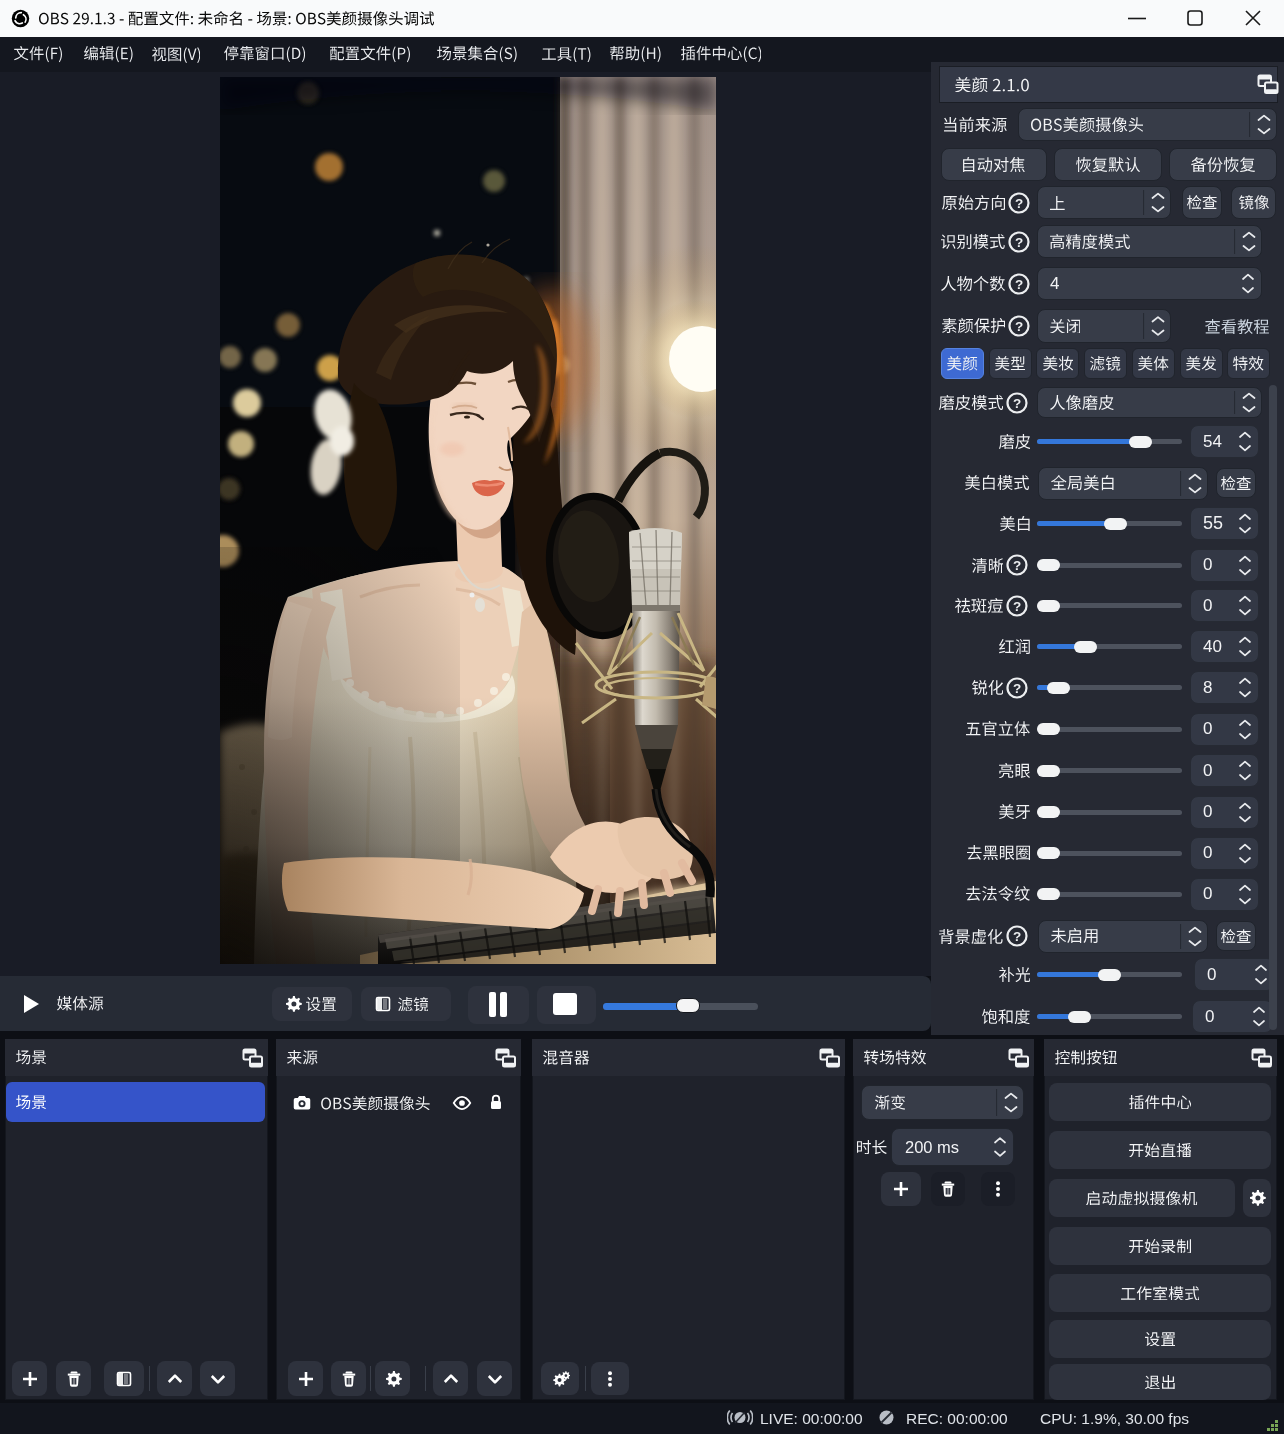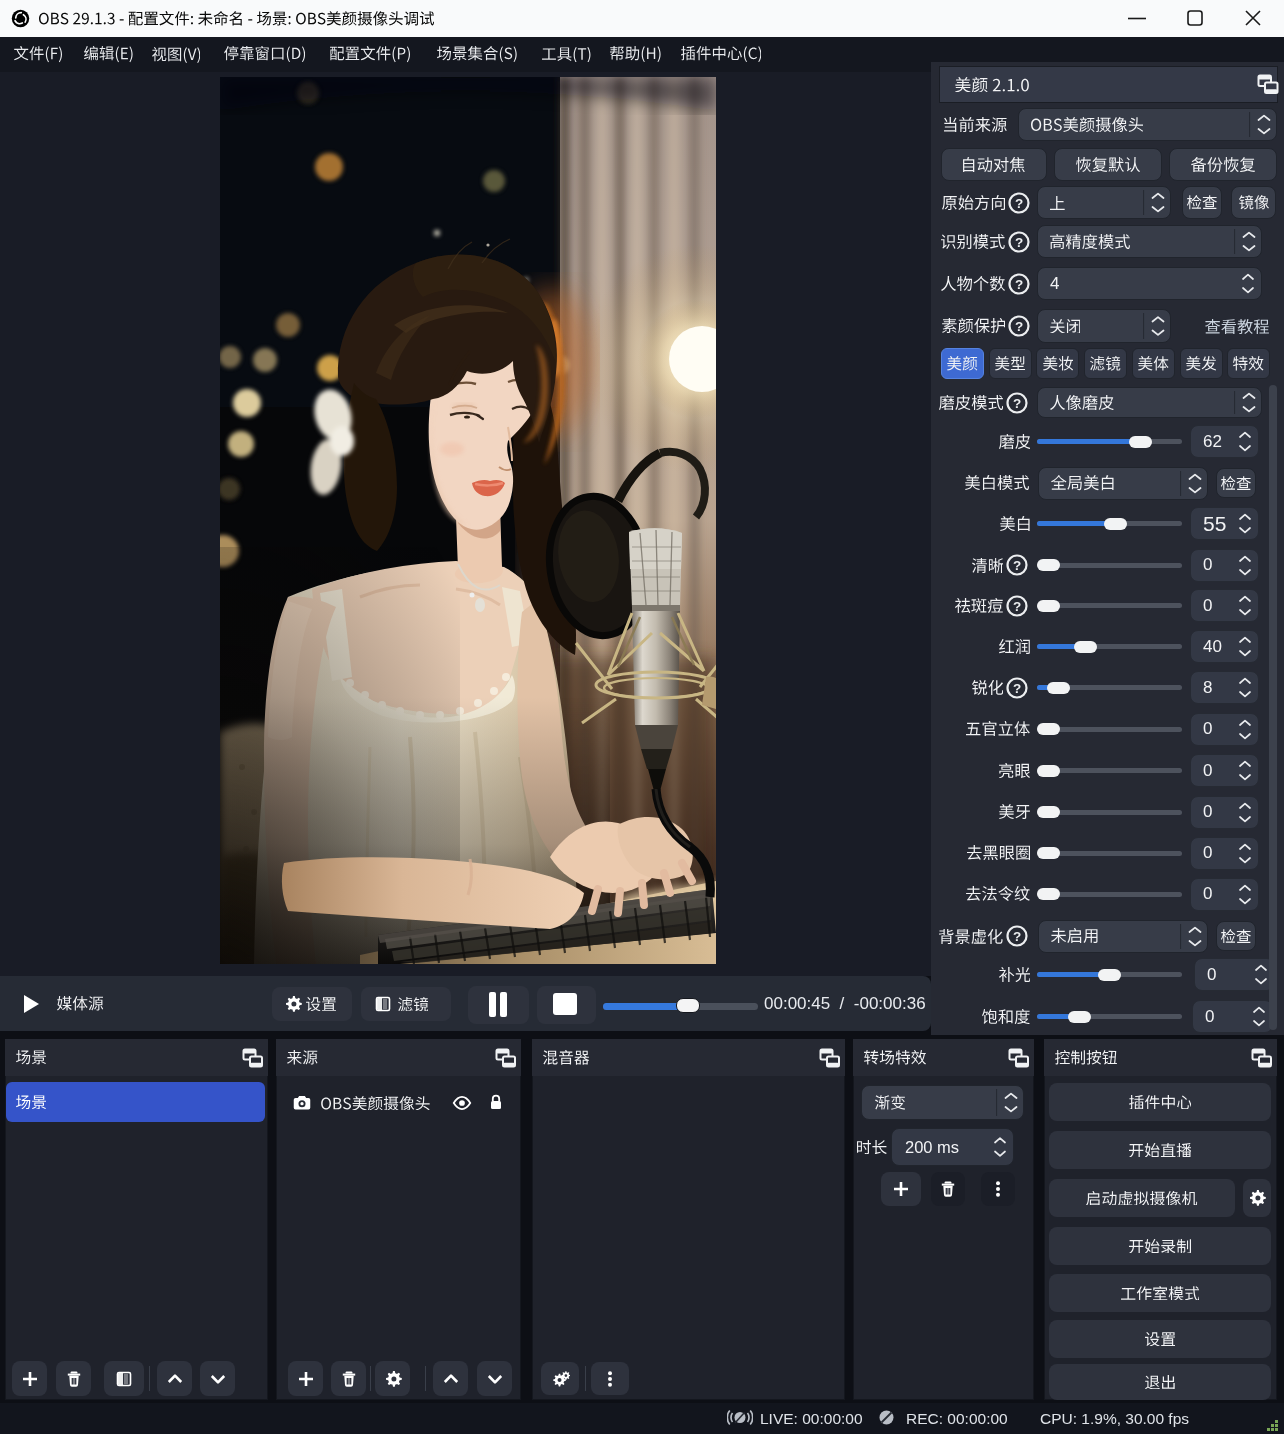--- a/index.html
+++ b/index.html
@@ -374,21 +374,20 @@
       </svg>
     </div>
     <div style="position:absolute;left:468px;top:986px;width:61px;height:38px;background:#2e323d;border-radius:8px;"></div>
     <div style="position:absolute;left:489px;top:992px;width:6.5px;height:25px;background:#fff;border-radius:2px;"></div>
     <div style="position:absolute;left:500px;top:992px;width:6.5px;height:25px;background:#fff;border-radius:2px;"></div>
     <div style="position:absolute;left:537px;top:986px;width:59px;height:38px;background:#2e323d;border-radius:8px;"></div>
     <div style="position:absolute;left:553px;top:993px;width:24px;height:22px;background:#fff;border-radius:3px;"></div>
     <div style="position:absolute;left:603px;top:1003px;width:155px;height:7px;background:#4a505b;border-radius:3.5px;"></div>
     <div style="position:absolute;left:603px;top:1003px;width:80px;height:7px;background:#3579dd;border-radius:3.5px;"></div>
     <div style="position:absolute;left:676px;top:998px;width:24px;height:15px;background:#f4f4f5;border-radius:7px;border:1.5px solid #15181e;"></div>
-    <div style="position:absolute;left:764px;top:976px;height:55px;display:flex;align-items:center;font-size:17px;color:#e8ebef">00:00:45&nbsp;&nbsp;/&nbsp;&nbsp;-00:00:36</div>
     <div style="position:absolute;left:931px;top:62px;width:353px;height:973px;background:#262933;"></div>
     <div style="position:absolute;left:939px;top:66px;width:339px;height:37px;background:#343947;border:1px solid #1a1d24;"></div>
     <div style="position:absolute;left:955px;top:66px;height:37px;display:flex;align-items:center">
       <svg style="display:block" width="74.0" height="15.7" viewBox="41 -844 4355 926">
         <path transform="scale(1,-1)" fill="#f2f3f5" d="M695 844C675 801 638 741 608 700H343L380 717C364 753 328 805 292 844L226 816C257 782 287 736 304 700H98V633H460V551H147V486H460V401H56V334H452C448 307 444 281 438 257H82V189H416C370 87 271 23 41 -10C55 -27 73 -58 79 -77C338 -34 446 49 496 182C575 37 711 -45 913 -77C923 -56 943 -24 960 -8C775 14 643 78 572 189H937V257H518C523 281 527 307 530 334H950V401H536V486H858V551H536V633H903V700H691C718 736 748 779 773 820ZM1698 506C1696 147 1684 34 1432 -30C1444 -43 1461 -67 1467 -82C1735 -9 1755 126 1757 506ZM1400 459C1345 410 1243 364 1158 338C1175 325 1194 304 1205 289C1295 320 1398 372 1462 433ZM1431 185C1371 104 1252 35 1132 -1C1148 -15 1167 -38 1178 -55C1306 -12 1427 63 1497 156ZM1740 77C1805 32 1882 -35 1918 -80L1961 -34C1924 11 1845 75 1782 118ZM1536 609V137H1596V552H1851V139H1914V609H1725C1738 641 1753 680 1766 718H1947V778H1514V718H1703C1693 683 1678 641 1664 609ZM1229 824C1242 799 1254 767 1263 740H1068V677H1496V740H1334C1325 770 1308 811 1291 842ZM1415 326C1356 263 1246 205 1150 172C1155 225 1156 277 1156 321V472H1493V535H1392C1412 569 1434 613 1453 653L1390 669C1375 630 1349 574 1326 535H1195L1248 554C1240 586 1217 636 1194 671L1135 652C1157 616 1178 568 1186 535H1089V322C1089 215 1084 65 1032 -45C1049 -51 1079 -69 1092 -81C1125 -9 1142 82 1150 169C1166 155 1183 134 1193 118C1296 158 1407 224 1475 300ZM2268 0H2729V79H2526C2489 79 2444 75 2406 72C2578 235 2694 384 2694 531C2694 661 2611 746 2480 746C2387 746 2323 704 2264 639L2317 587C2358 636 2409 672 2469 672C2560 672 2604 611 2604 527C2604 401 2498 255 2268 54ZM2918 -13C2954 -13 2984 15 2984 56C2984 98 2954 126 2918 126C2881 126 2852 98 2852 56C2852 15 2881 -13 2918 -13ZM3145 0H3547V76H3400V733H3330C3290 710 3243 693 3178 681V623H3309V76H3145ZM3751 -13C3787 -13 3817 15 3817 56C3817 98 3787 126 3751 126C3714 126 3685 98 3685 56C3685 15 3714 -13 3751 -13ZM4168 -13C4307 -13 4396 113 4396 369C4396 623 4307 746 4168 746C4028 746 3940 623 3940 369C3940 113 4028 -13 4168 -13ZM4168 61C4085 61 4028 154 4028 369C4028 583 4085 674 4168 674C4251 674 4308 583 4308 369C4308 154 4251 61 4168 61Z"></path>
       </svg>
     </div>
     <svg style="position:absolute;left:1257px;top:74px" width="22" height="21" viewBox="0 0 22 21">
       <rect x="1.5" y="1.5" width="12.5" height="10.5" rx="1.5" fill="none" stroke="#f0f2f4" stroke-width="2"></rect>
       <rect x="1.5" y="1.5" width="12.5" height="4" rx="1.5" fill="#f0f2f4"></rect>
@@ -580,21 +579,21 @@
     </svg>
     <div style="position:absolute;left:998.5px;top:429.5px;display:flex;align-items:center;height:24px">
       <svg style="display:block" width="31.5" height="15.1" viewBox="27 -841 1933 924">
         <path transform="scale(1,-1)" fill="#f2f3f5" d="M215 331V269H438C375 194 272 123 170 80C183 68 203 42 213 26C264 49 314 78 361 111V-80H433V-48H815V-79H890V181H446C476 209 503 239 525 269H949V331ZM729 663V600H598V545H706C666 495 607 446 553 421C566 410 584 390 593 376C639 402 689 446 729 494V350H791V495C830 450 879 406 922 380C932 395 951 416 965 427C914 452 853 499 812 545H944V600H791V663ZM371 663V600H224V544H349C309 494 250 446 197 421C210 410 228 390 237 376C282 402 332 445 371 493V349H432V491C465 465 504 432 521 415L560 464C541 477 473 523 440 544H556V600H432V663ZM433 8V124H815V8ZM489 822C498 801 507 775 514 752H110V441C110 297 103 100 27 -41C44 -49 76 -70 88 -83C169 66 181 288 181 441V685H946V752H597C589 778 576 811 564 837ZM1148 703V456C1148 311 1136 114 1029 -27C1046 -36 1078 -62 1090 -76C1188 51 1215 231 1221 377H1305C1353 268 1419 177 1503 105C1410 51 1301 14 1184 -10C1199 -26 1220 -60 1228 -79C1351 -51 1467 -8 1567 56C1662 -9 1777 -55 1913 -82C1923 -61 1944 -30 1960 -13C1833 9 1724 48 1633 103C1733 182 1811 286 1859 423L1810 450L1795 447H1566V631H1823C1805 583 1784 535 1766 502L1834 481C1864 533 1899 617 1927 691L1870 707L1856 703H1566V841H1489V703ZM1384 377H1757C1714 282 1649 207 1569 148C1489 209 1427 286 1384 377ZM1489 631V447H1223V455V631Z"></path>
       </svg>
     </div>
     <div style="position:absolute;left:1037px;top:439px;width:145px;height:5px;background:#4d525d;border-radius:2.5px;"></div>
     <div style="position:absolute;left:1037px;top:439px;width:97.5px;height:5px;background:#3477da;border-radius:2.5px;"></div>
     <div style="position:absolute;left:1128.5px;top:435.5px;width:23px;height:12px;background:#f2f3f4;border-radius:6px;"></div>
     <div style="position:absolute;left:1190px;top:425px;width:69px;height:33px;background:#333845;border-radius:8px;border:1px solid #262a33;"></div>
-    <div style="position:absolute;left:1203px;top:425px;width:40px;height:33px;display:flex;align-items:center;font-size:17px;color:#f2f3f5">62</div>
+    <div style="position:absolute;left:1203px;top:425px;width:40px;height:33px;display:flex;align-items:center;font-size:17px;color:#f2f3f5">54</div>
     <svg style="position:absolute;left:1231px;top:425px" width="28" height="33" viewBox="0 0 28 33">
       <path d="M9 12 L14 7.7 L19 12" stroke="#e8eaed" stroke-width="1.7" fill="none" stroke-linecap="round" stroke-linejoin="round"></path>
       <path d="M9 21 L14 25.3 L19 21" stroke="#e8eaed" stroke-width="1.7" fill="none" stroke-linecap="round" stroke-linejoin="round"></path>
     </svg>
     <div style="position:absolute;left:965px;top:471px;display:flex;align-items:center;height:24px">
       <svg style="display:block" width="64.0" height="15.1" viewBox="41 -844 3926 926">
         <path transform="scale(1,-1)" fill="#f2f3f5" d="M695 844C675 801 638 741 608 700H343L380 717C364 753 328 805 292 844L226 816C257 782 287 736 304 700H98V633H460V551H147V486H460V401H56V334H452C448 307 444 281 438 257H82V189H416C370 87 271 23 41 -10C55 -27 73 -58 79 -77C338 -34 446 49 496 182C575 37 711 -45 913 -77C923 -56 943 -24 960 -8C775 14 643 78 572 189H937V257H518C523 281 527 307 530 334H950V401H536V486H858V551H536V633H903V700H691C718 736 748 779 773 820ZM1446 844C1434 796 1411 731 1390 680H1144V-80H1219V-7H1780V-75H1858V680H1473C1495 725 1519 778 1539 827ZM1219 68V302H1780V68ZM1219 376V604H1780V376ZM2472 417H2820V345H2472ZM2472 542H2820V472H2472ZM2732 840V757H2578V840H2507V757H2360V693H2507V618H2578V693H2732V618H2805V693H2945V757H2805V840ZM2402 599V289H2606C2602 259 2598 232 2591 206H2340V142H2569C2531 65 2459 12 2312 -20C2326 -35 2345 -63 2352 -80C2526 -38 2607 34 2647 140C2697 30 2790 -45 2920 -80C2930 -61 2950 -33 2966 -18C2853 6 2767 61 2719 142H2943V206H2666C2671 232 2676 260 2679 289H2893V599ZM2175 840V647H2050V577H2175V576C2148 440 2090 281 2032 197C2045 179 2063 146 2072 124C2110 183 2146 274 2175 372V-79H2247V436C2274 383 2305 319 2318 286L2366 340C2349 371 2273 496 2247 535V577H2350V647H2247V840ZM3709 791C3761 755 3823 701 3853 665L3905 712C3875 747 3811 798 3760 833ZM3565 836C3565 774 3567 713 3570 653H3055V580H3575C3601 208 3685 -82 3849 -82C3926 -82 3954 -31 3967 144C3946 152 3918 169 3901 186C3894 52 3883 -4 3855 -4C3756 -4 3678 241 3653 580H3947V653H3649C3646 712 3645 773 3645 836ZM3059 24 3083 -50C3211 -22 3395 20 3565 60L3559 128L3345 82V358H3532V431H3090V358H3270V67Z"></path>
       </svg>
     </div>
     <div style="position:absolute;left:1038px;top:466.5px;width:170px;height:33px;background:#373c48;border-radius:8px;border:1px solid #20242c;"></div>
@@ -615,21 +614,21 @@
     </div>
     <div style="position:absolute;left:1000.4px;top:511.5px;display:flex;align-items:center;height:24px">
       <svg style="display:block" width="29.6" height="15.1" viewBox="41 -844 1817 924">
         <path transform="scale(1,-1)" fill="#f2f3f5" d="M695 844C675 801 638 741 608 700H343L380 717C364 753 328 805 292 844L226 816C257 782 287 736 304 700H98V633H460V551H147V486H460V401H56V334H452C448 307 444 281 438 257H82V189H416C370 87 271 23 41 -10C55 -27 73 -58 79 -77C338 -34 446 49 496 182C575 37 711 -45 913 -77C923 -56 943 -24 960 -8C775 14 643 78 572 189H937V257H518C523 281 527 307 530 334H950V401H536V486H858V551H536V633H903V700H691C718 736 748 779 773 820ZM1446 844C1434 796 1411 731 1390 680H1144V-80H1219V-7H1780V-75H1858V680H1473C1495 725 1519 778 1539 827ZM1219 68V302H1780V68ZM1219 376V604H1780V376Z"></path>
       </svg>
     </div>
     <div style="position:absolute;left:1037px;top:521px;width:145px;height:5px;background:#4d525d;border-radius:2.5px;"></div>
     <div style="position:absolute;left:1037px;top:521px;width:73.1px;height:5px;background:#3477da;border-radius:2.5px;"></div>
     <div style="position:absolute;left:1104.1px;top:517.5px;width:23px;height:12px;background:#f2f3f4;border-radius:6px;"></div>
     <div style="position:absolute;left:1190px;top:507px;width:69px;height:33px;background:#333845;border-radius:8px;border:1px solid #262a33;"></div>
-    <div style="position:absolute;left:1203px;top:507px;width:40px;height:33px;display:flex;align-items:center;font-size:21px;color:#f2f3f5">55</div>
+    <div style="position:absolute;left:1203px;top:507px;width:40px;height:33px;display:flex;align-items:center;font-size:18px;color:#f2f3f5">55</div>
     <svg style="position:absolute;left:1231px;top:507px" width="28" height="33" viewBox="0 0 28 33">
       <path d="M9 12 L14 7.7 L19 12" stroke="#e8eaed" stroke-width="1.7" fill="none" stroke-linecap="round" stroke-linejoin="round"></path>
       <path d="M9 21 L14 25.3 L19 21" stroke="#e8eaed" stroke-width="1.7" fill="none" stroke-linecap="round" stroke-linejoin="round"></path>
     </svg>
     <div style="position:absolute;left:971.6px;top:553px;display:flex;align-items:center;height:24px">
       <svg style="display:block" width="31.4" height="15.0" viewBox="35 -840 1925 919">
         <path transform="scale(1,-1)" fill="#f2f3f5" d="M82 772C137 742 207 695 241 662L287 721C252 752 181 796 126 823ZM35 506C93 475 166 427 201 394L246 453C209 486 135 531 78 559ZM66 -21 134 -66C182 28 240 154 282 261L222 305C175 190 111 57 66 -21ZM431 212H793V134H431ZM431 268V342H793V268ZM575 840V762H319V704H575V640H343V585H575V516H281V458H950V516H649V585H888V640H649V704H913V762H649V840ZM361 400V-79H431V77H793V5C793 -7 788 -11 774 -12C760 -13 712 -13 662 -11C671 -29 680 -57 684 -76C755 -76 800 -76 828 -64C856 -53 864 -33 864 4V400ZM1452 835V619H1340V555H1450C1418 414 1363 256 1307 180C1321 168 1343 146 1355 131C1391 188 1425 278 1452 377V-79H1517V395C1541 353 1568 304 1580 278L1621 332C1606 356 1540 452 1517 483V555H1612V619H1517V835ZM1650 732V462C1650 315 1642 108 1561 -40C1578 -45 1607 -62 1620 -73C1701 77 1715 295 1716 449H1809V-75H1875V449H1960V515H1716V689C1793 711 1876 741 1937 773L1876 825C1823 793 1731 756 1650 732ZM1240 414V184H1135V414ZM1240 480H1135V704H1240ZM1074 771V38H1135V117H1301V771Z"></path>
       </svg>
     </div>
     <svg style="position:absolute;left:1006px;top:554px" width="22" height="22" viewBox="0 0 22 22">

